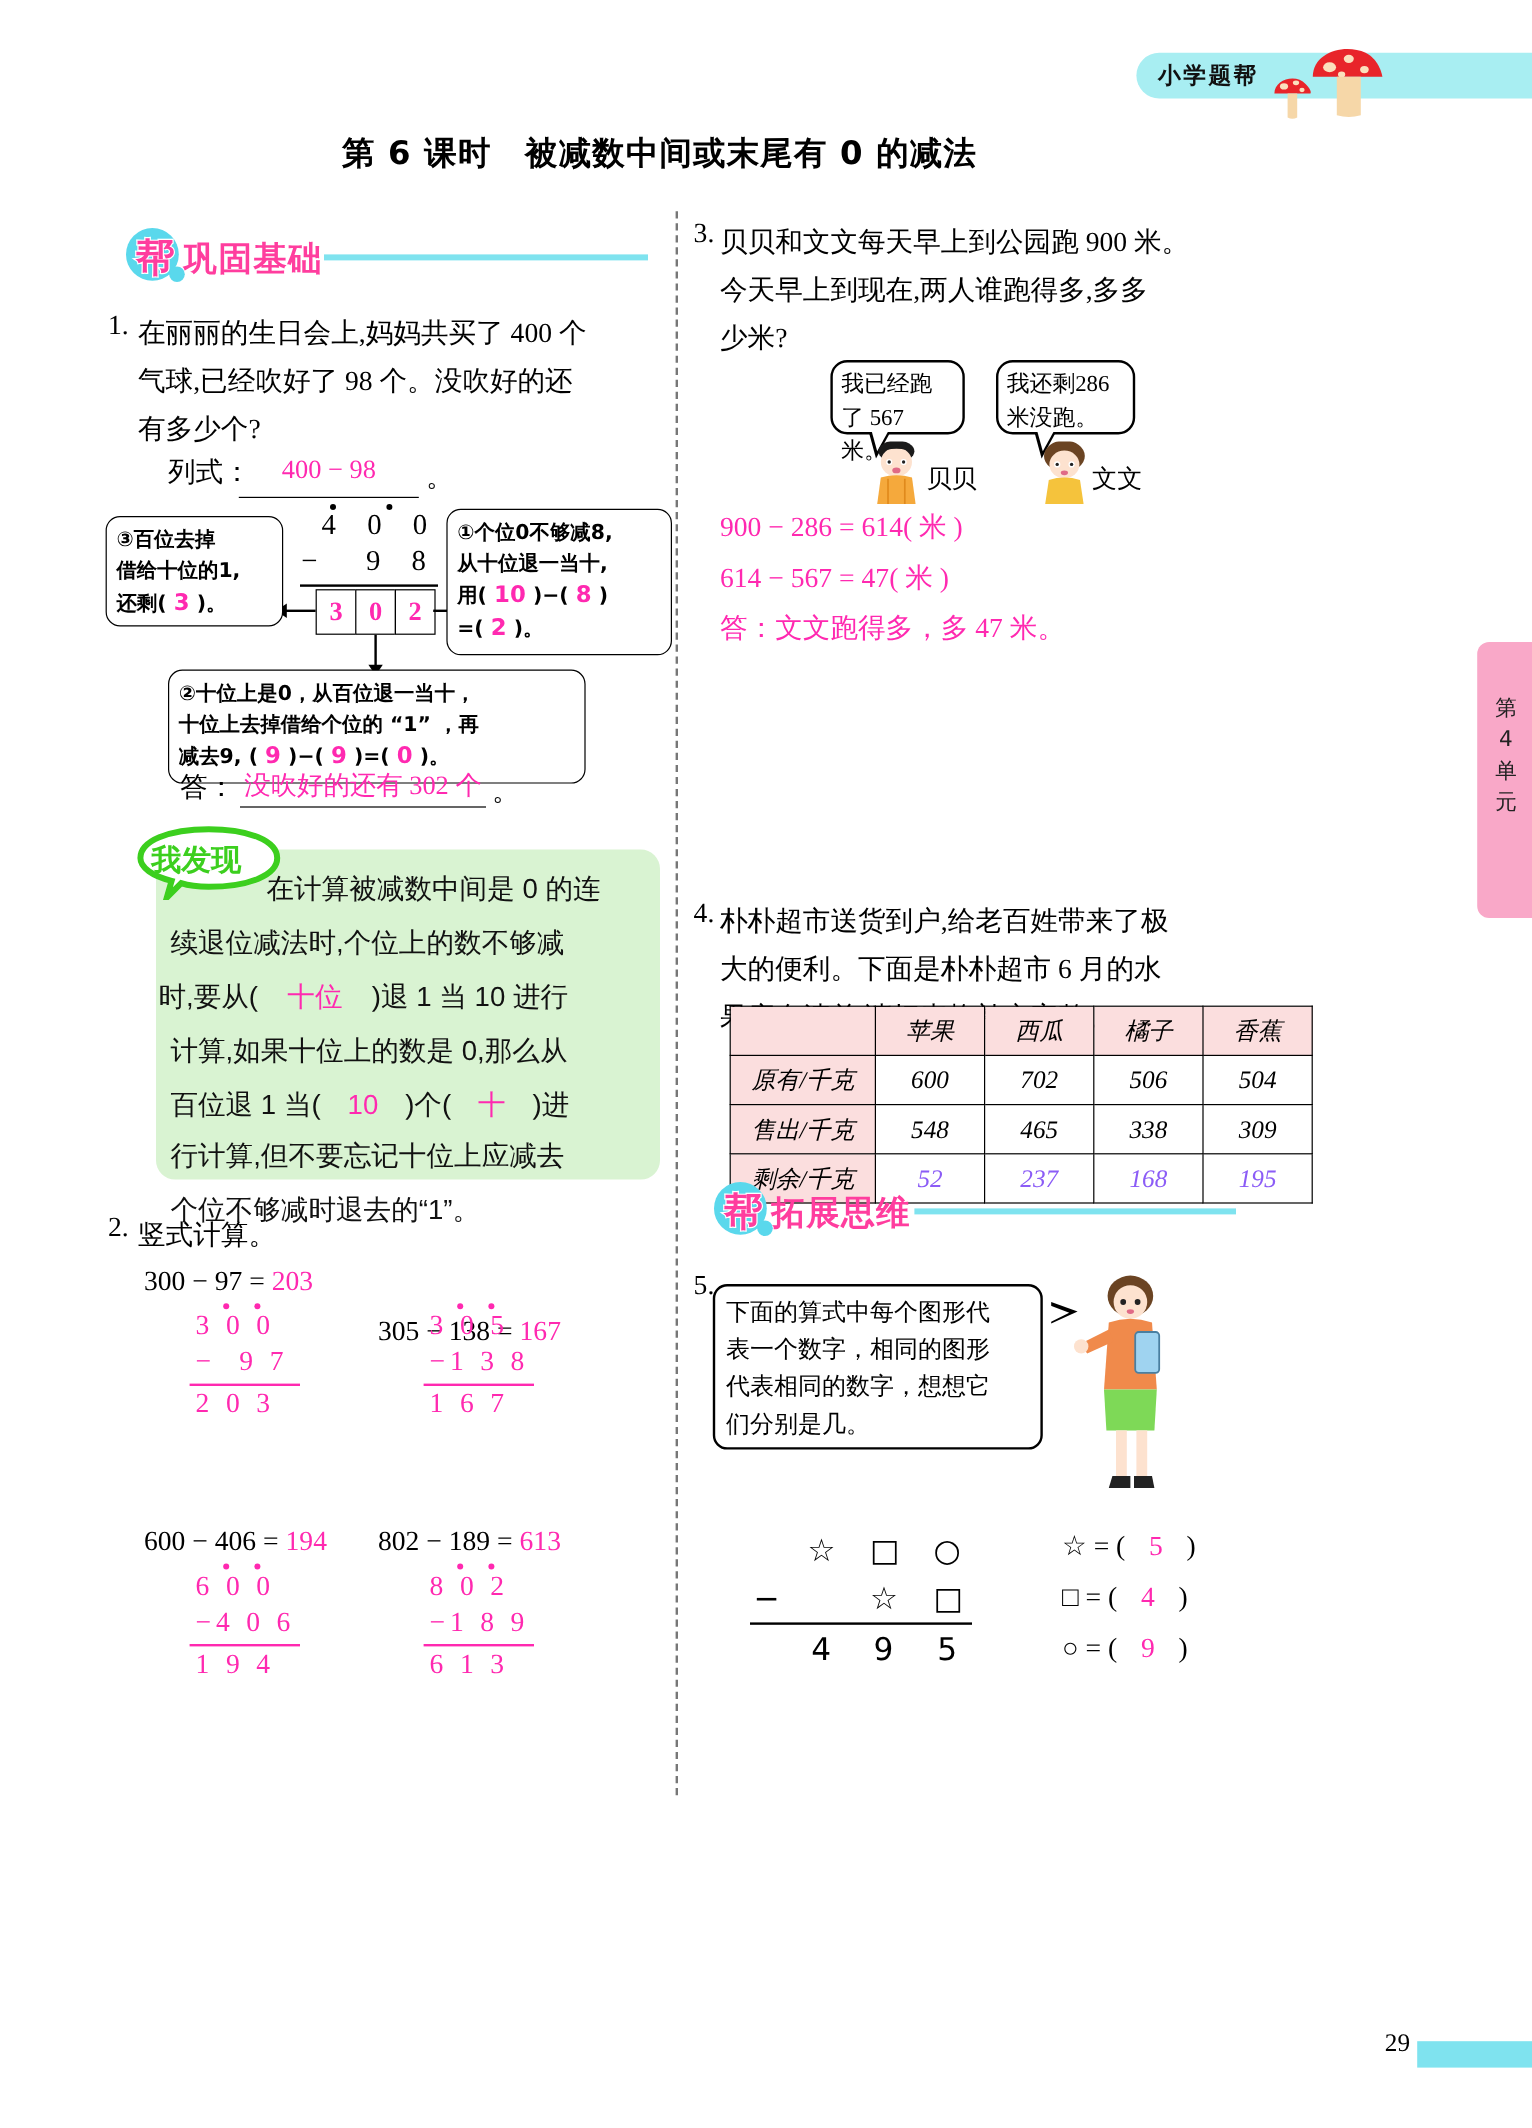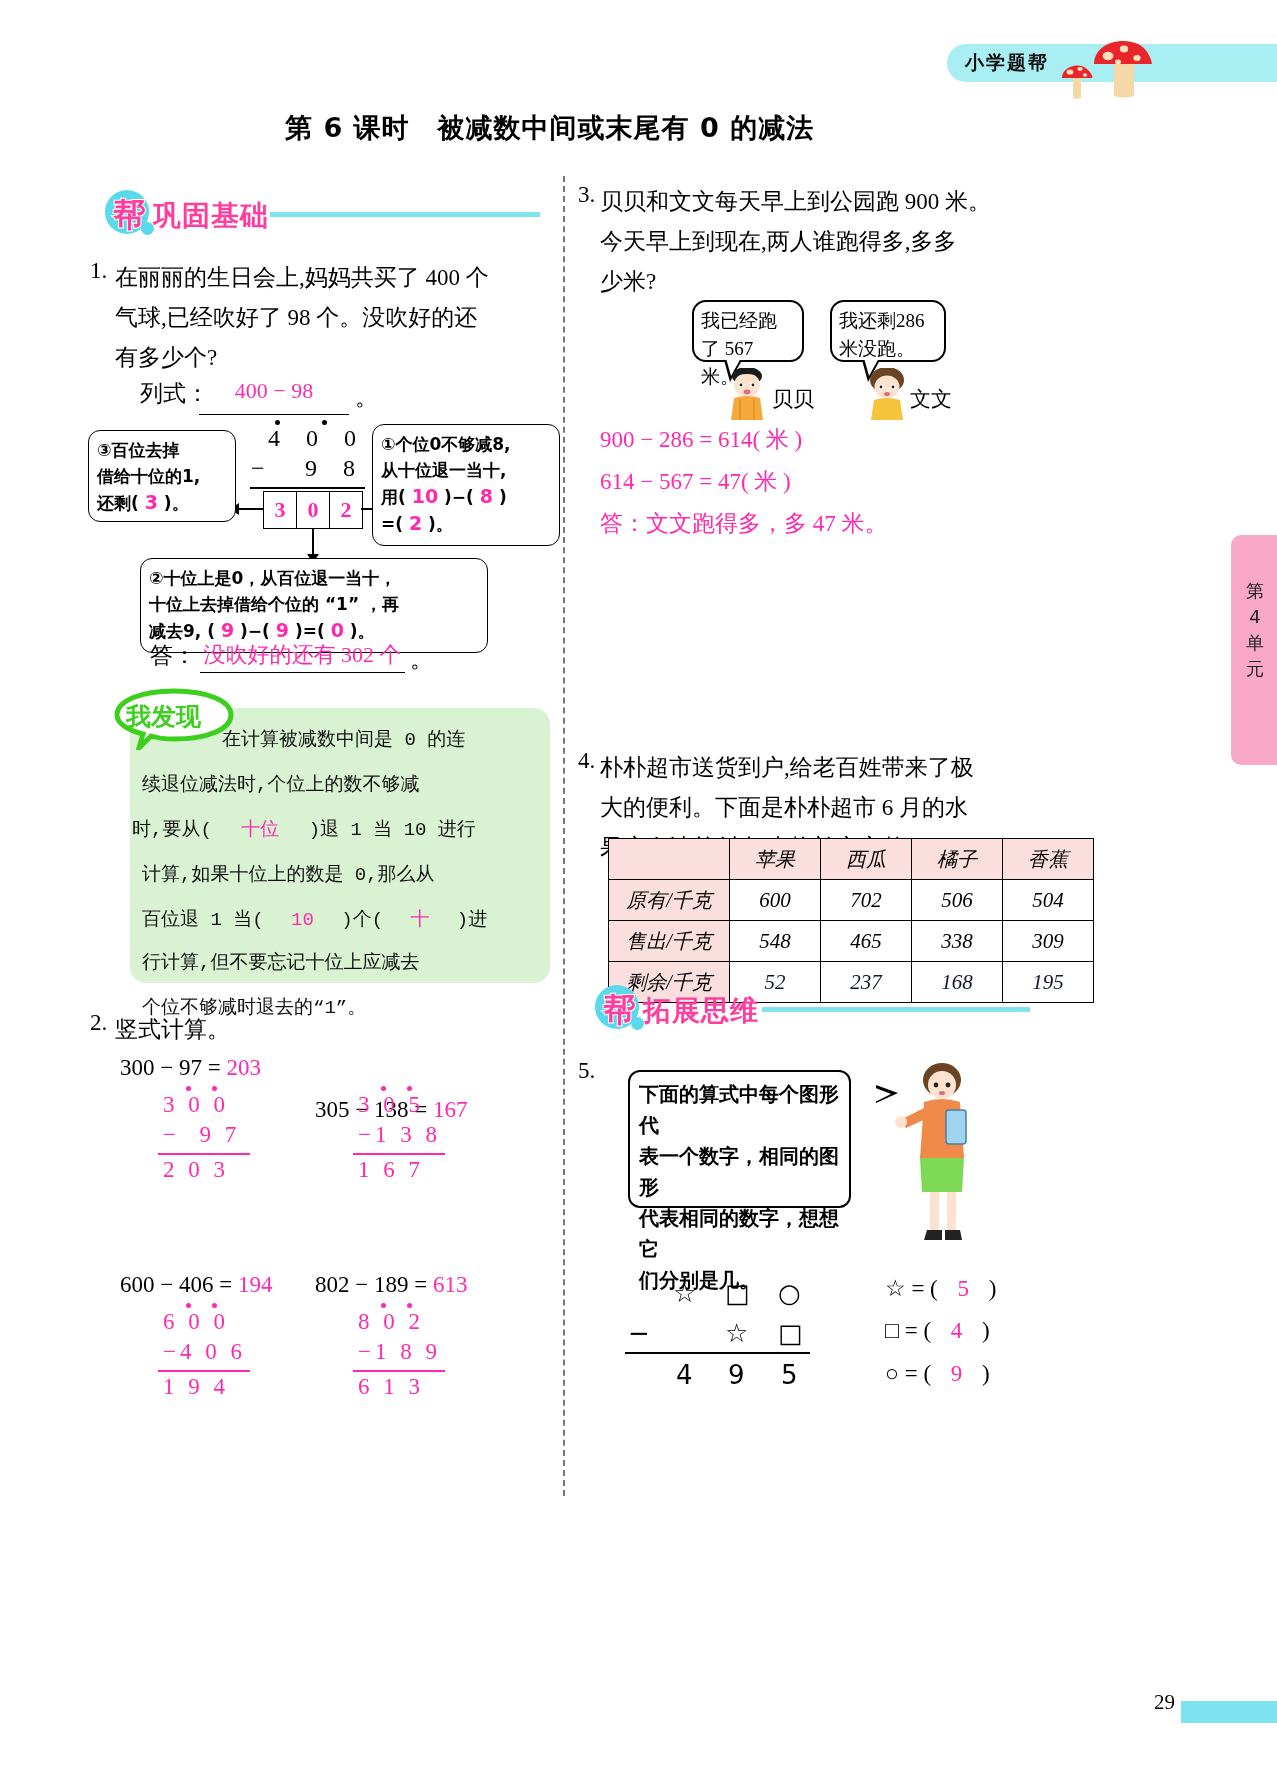--- a/index.html
+++ b/index.html
@@ -106,22 +106,22 @@
 
   .arrow{position:absolute;background:#000;}
   .arrowhead{position:absolute;width:0;height:0;}
 
   
   .greenbox{
     position:absolute;background:#d9f3d2;border-radius:16px;
   }
   .greentext{
     position:absolute;
-    font-family:Liberation Mono, monospace;
-    font-size:19px;line-height:45px;color:#111;
+    font-family:Liberation Sans, sans-serif;
+    font-size:23px;line-height:45px;color:#111;
   }
   .discover-badge{position:absolute;width:122px;height:62px;}
   .discover-label{
     position:absolute;left:16px;top:12px;
     font-family:"DejaVu Sans","Liberation Sans",sans-serif;
     font-weight:bold;font-size:25px;color:#3ccf1e;letter-spacing:0px;
   }
 
   
   .eqline{position:absolute;font-size:23px;white-space:nowrap;}
@@ -142,21 +142,21 @@
 
   
   .ftable{
     position:absolute;border-collapse:collapse;
     font-family:"Liberation Serif","DejaVu Serif",serif;font-size:21px;
   }
   .ftable td{border:1.5px solid #000;text-align:center;height:38px;}
   .ftable .hdr{background:#fbdede;font-size:20px;}
   .ftable .rowhdr{background:#fbdede;font-size:20px;width:118px;}
   .ftable .val{width:88px;}
-  .ftable .ansval{color:#0f172a;text-align:center;}
+  .ftable .ansval{color:#8b5cf6;text-align:center;}
 
   
   .puzzle-bubble{
     position:absolute;border:2.2px solid #000;border-radius:12px;background:#fff;
     font-family:"Liberation Serif","DejaVu Serif",serif;
     font-size:20px;line-height:31px;padding:7px 9px;box-sizing:border-box;
   }
   .sym{position:absolute;font-size:26px;font-family:"DejaVu Sans",sans-serif;}
   .puz-line{position:absolute;border-top:2px solid #000;}
   .puz-ans{position:absolute;font-size:23px;font-family:"Liberation Serif",serif;white-space:nowrap;}
@@ -480,21 +480,21 @@
 
   <div class="badge" style="left:595px;top:985px;width:260px;">
     <div class="badge-circle"></div>
     <div class="badge-dot"></div>
     <div class="badge-bang">帮</div>
     <div class="badge-text">拓展思维</div>
   </div>
   <div class="badge-rule" style="left:762px;top:1007px;width:268px;"></div>
 
   <div class="qnum" style="left:578px;top:1058px;">5.</div>
-  <div class="puzzle-bubble" style="left:628px;top:1070px;width:223px;height:138px;font-weight:bold;">
+  <div class="puzzle-bubble" style="left:594px;top:1070px;width:275px;height:138px;">
     <div>下面的算式中每个图形代</div>
     <div>表一个数字，相同的图形</div>
     <div>代表相同的数字，想想它</div>
     <div>们分别是几。</div>
   </div>
   <div class="bub-tail" style="left:876px;top:1085px;border-top:8px solid transparent;border-bottom:10px solid transparent;border-left:22px solid #000;"></div>
   <div class="bub-tail" style="left:873px;top:1087px;border-top:7px solid transparent;border-bottom:9px solid transparent;border-left:18px solid #fff;"></div>
 
   <svg style="position:absolute;left:890px;top:1058px;width:96px;height:190px;" viewBox="0 0 96 190">
     <ellipse cx="52" cy="22" rx="19" ry="17" fill="#6b4423"></ellipse>

